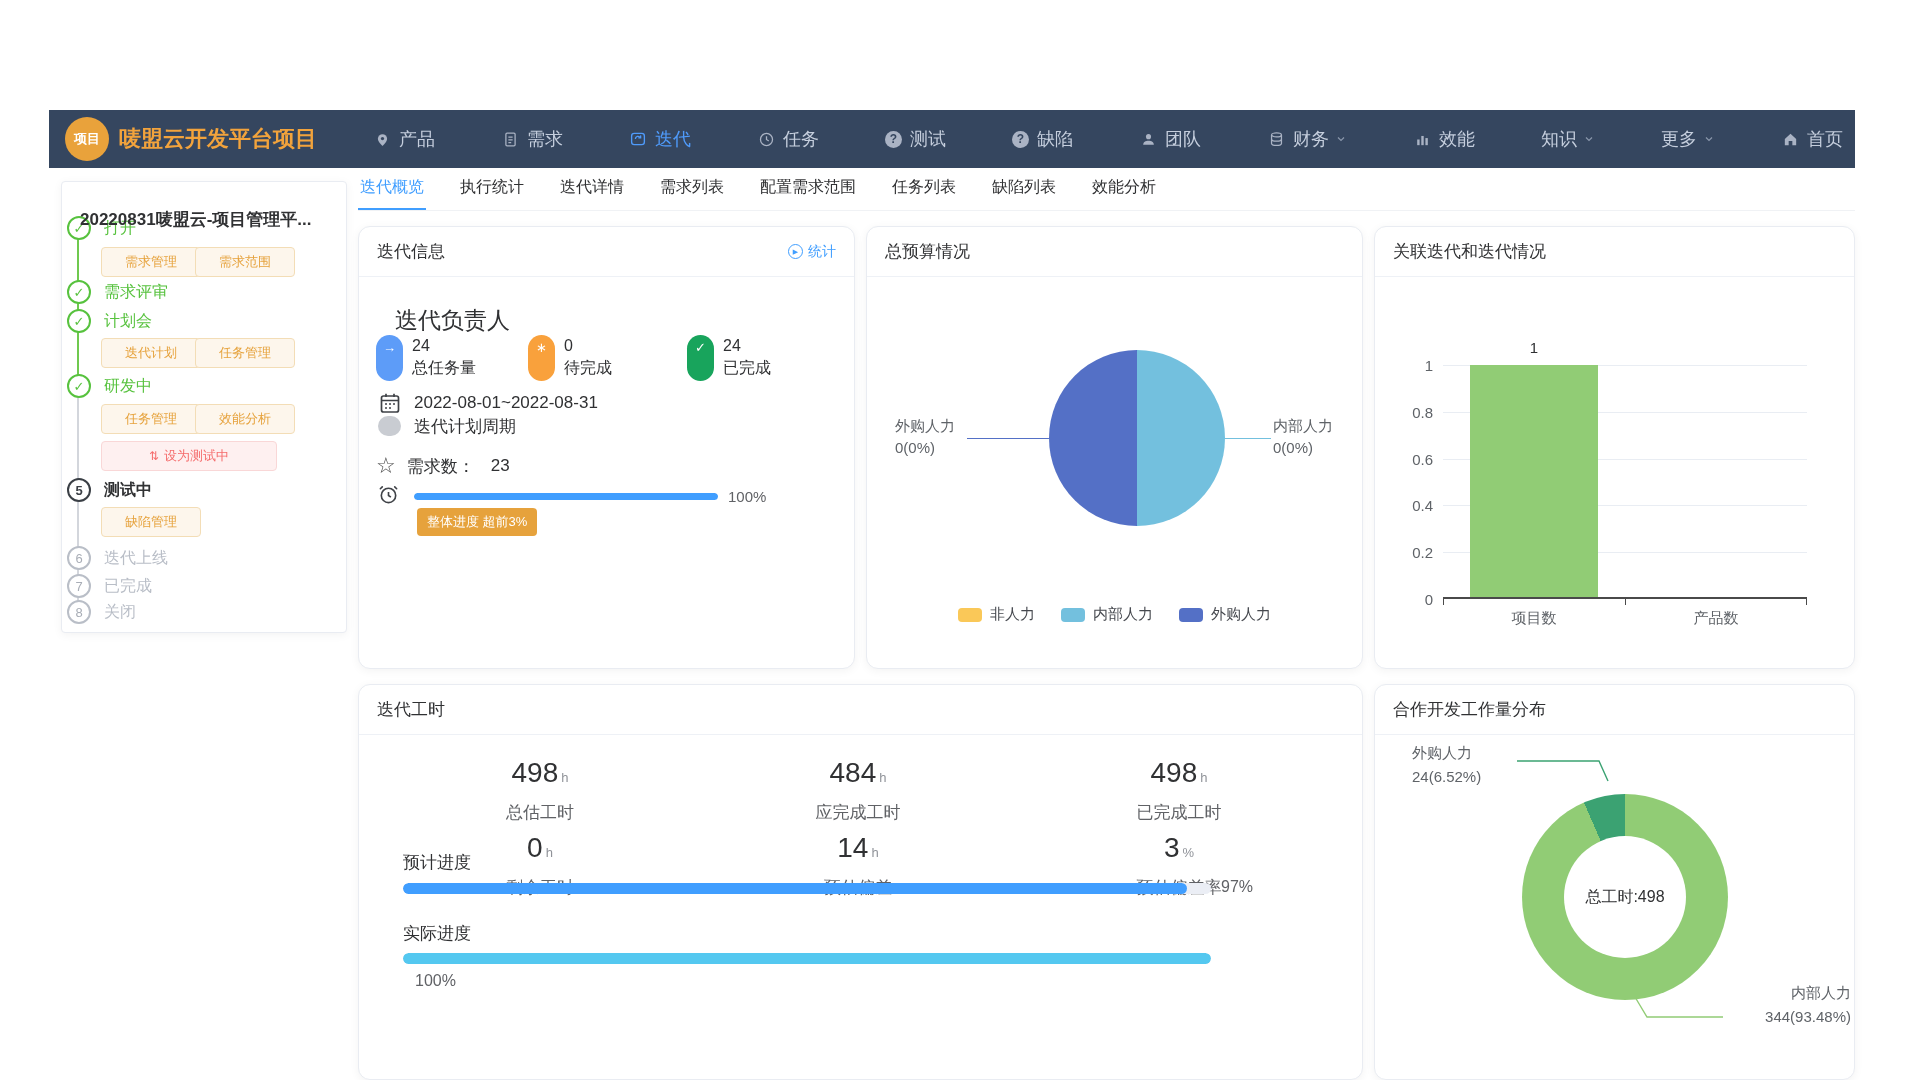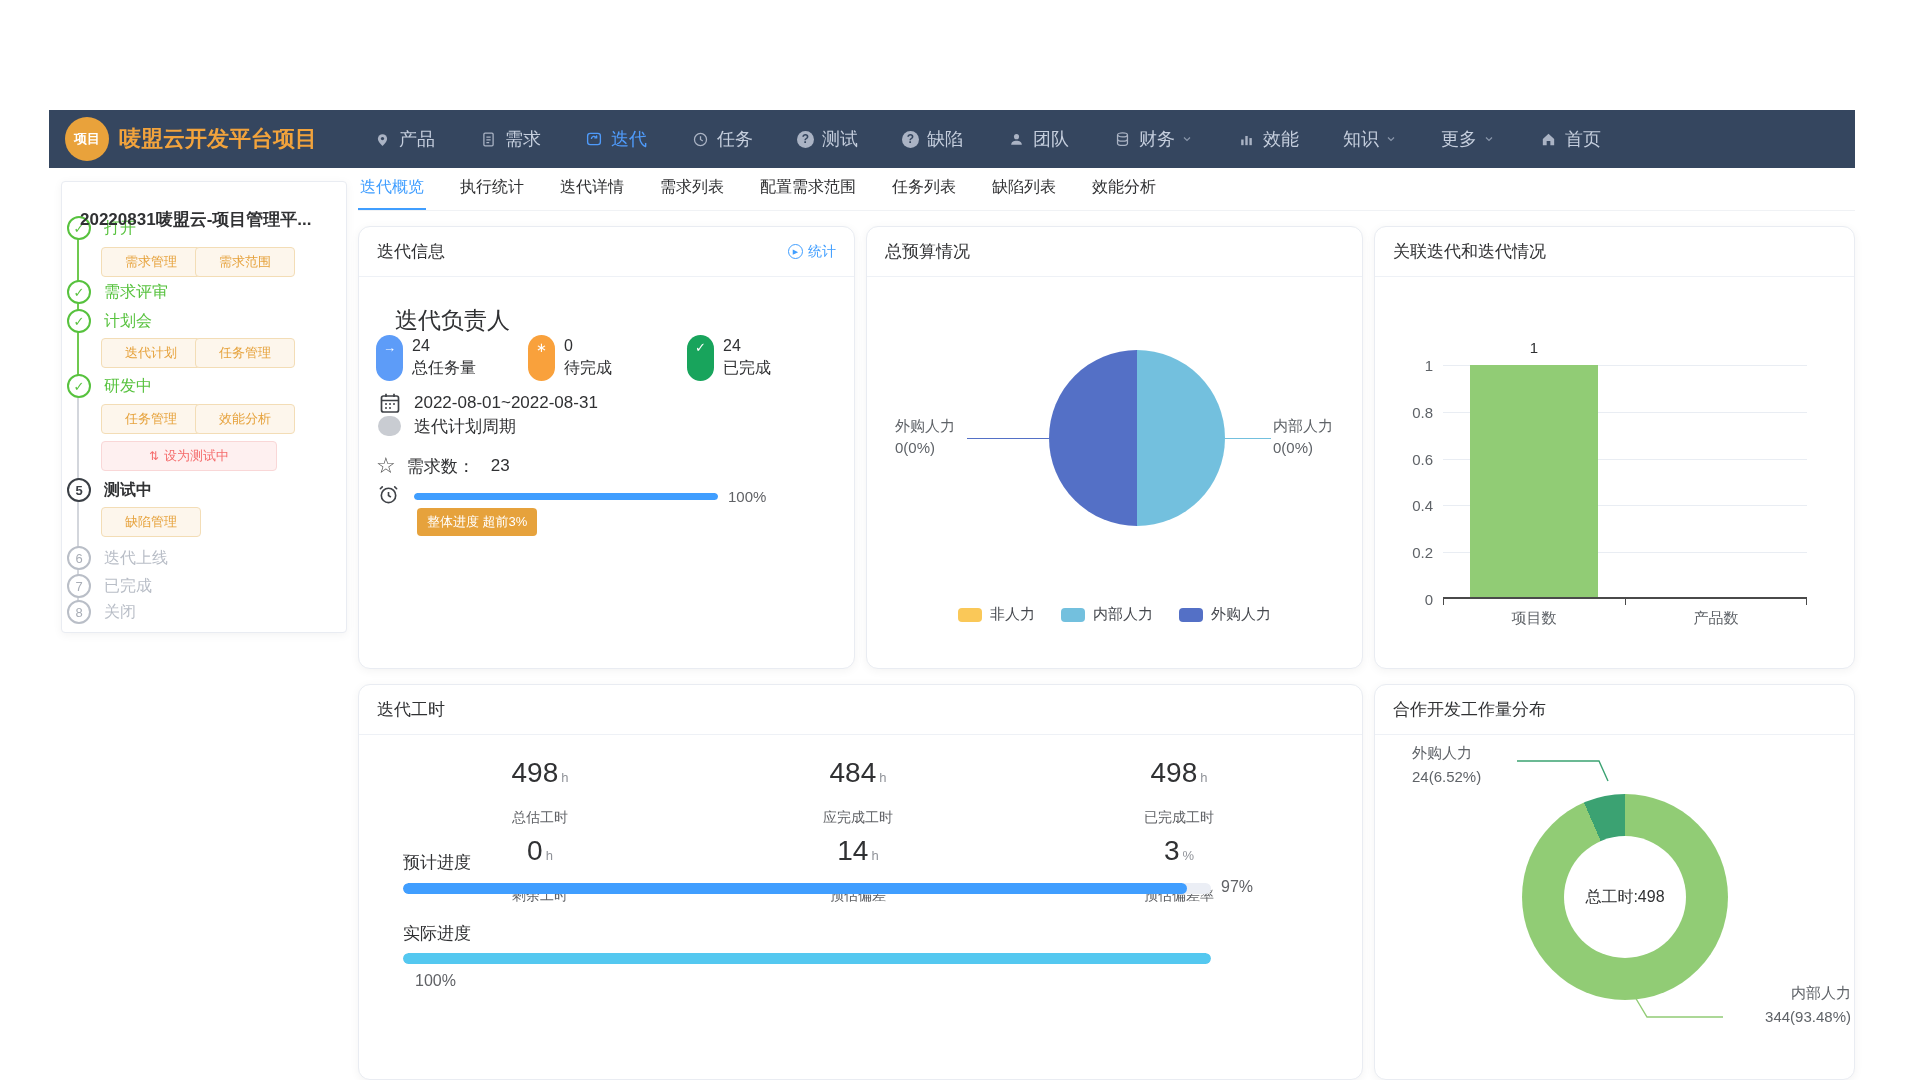--- a/index.html
+++ b/index.html
@@ -5,21 +5,21 @@
   * { margin:0; padding:0; box-sizing:border-box; }
   body { background:#fff; font-family:"Liberation Sans","DejaVu Sans",sans-serif; color:#303133; }
   #app { position:relative; width:1920px; height:1080px; background:#fff; overflow:hidden; }
 
   
   .navbar { position:absolute; left:49px; top:110px; width:1806px; height:58px;
     background:#35465f; display:flex; align-items:center; padding:0 16px; }
   .logo { width:44px; height:44px; border-radius:50%; background:#e9a23b; color:#fff;
     font-size:13px; font-weight:bold; display:flex; align-items:center; justify-content:center; flex:0 0 auto; }
   .brand { color:#f2a33c; font-size:22px; font-weight:bold; margin-left:10px; white-space:nowrap; }
-  .menu { display:flex; align-items:center; gap:44px; margin-left:56px; }
+  .menu { display:flex; align-items:center; gap:66px; margin-left:56px; }
   .menu-item { display:flex; align-items:center; gap:8px; color:#c5cedd; font-size:18px; cursor:pointer; white-space:nowrap; }
   .menu-item.active { color:#4f9bfb; }
   .nicon { display:inline-flex; align-items:center; justify-content:center; width:18px; height:18px; }
   .nicon svg { display:block; }
   .qicon { width:17px; height:17px; border-radius:50%; background:#aab3c4; color:#35465f;
     font-size:12px; font-weight:bold; display:inline-flex; align-items:center; justify-content:center; }
   .chev { margin-left:-2px; display:inline-flex; }
 
   
   .wcard { position:absolute; left:61px; top:181px; width:286px; height:452px; background:#fff;
@@ -101,21 +101,21 @@
   .ytick { position:absolute; width:50px; text-align:right; font-size:15px; color:#5f6368; }
   .xtickmark { position:absolute; width:1px; height:6px; background:#4a4a4a; top:234px; }
   .vbar { position:absolute; bottom:0; width:128px; }
   .barlab { position:absolute; width:60px; text-align:center; font-size:15px; color:#303133; }
   .xcat { position:absolute; top:244px; width:120px; text-align:center; font-size:15px; color:#5f6368; }
 
   
   .hcol { position:absolute; top:72px; width:200px; text-align:center; }
   .hnum { font-size:28px; color:#303133; }
   .hunit { font-size:13px; color:#909399; margin-left:3px; }
-  .hlab { font-size:14px; color:#606266; margin-top:20px; }
+  .hlab { font-size:17px; color:#606266; margin-top:12px; }
   .hblock + .hblock { margin-top:8px; }
   .plabel { position:absolute; left:44px; font-size:17px; color:#303133; }
   .pbar { position:absolute; left:44px; width:808px; height:11px; border-radius:6px; background:#ebeef5; overflow:hidden; }
   .pbar .fill { height:100%; border-radius:6px; }
   .ptext { position:absolute; font-size:16px; color:#606266; }
 
   
   .donut { position:absolute; left:147px; top:109px; width:206px; height:206px; border-radius:50%; }
   .donut-hole { position:absolute; left:189px; top:151px; width:122px; height:122px; border-radius:50%;
     background:#fff; display:flex; align-items:center; justify-content:center; }

